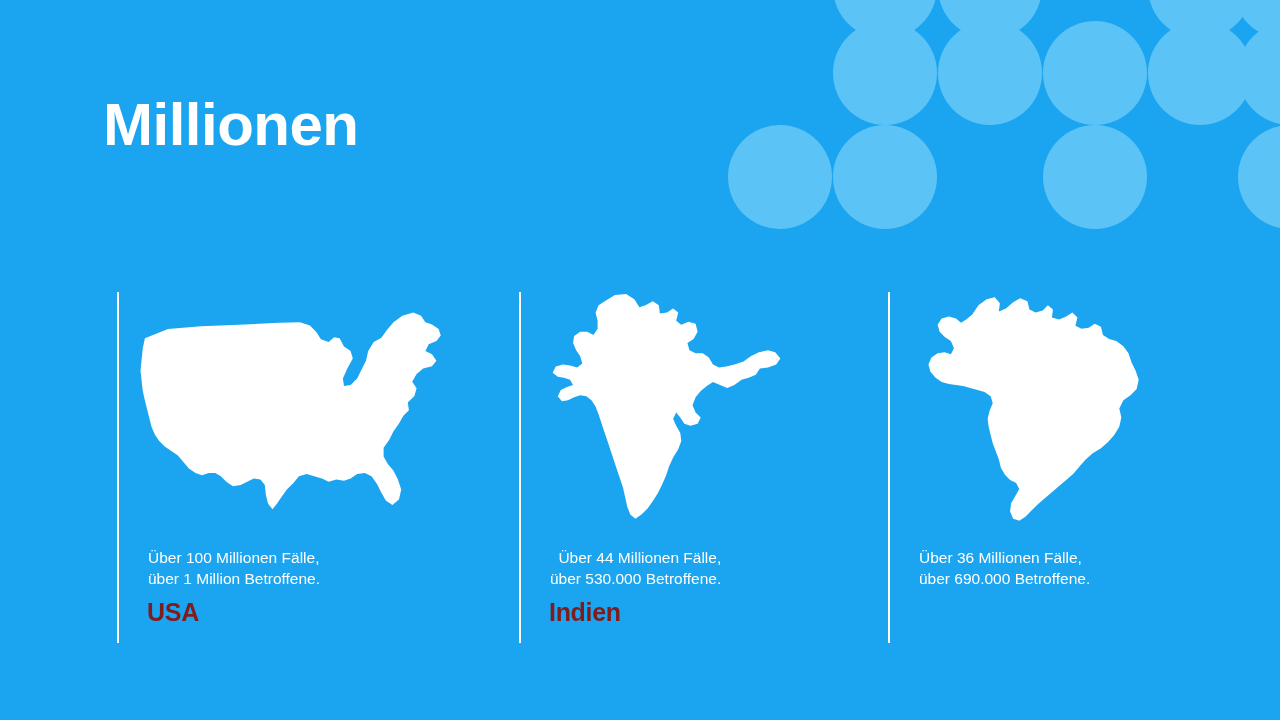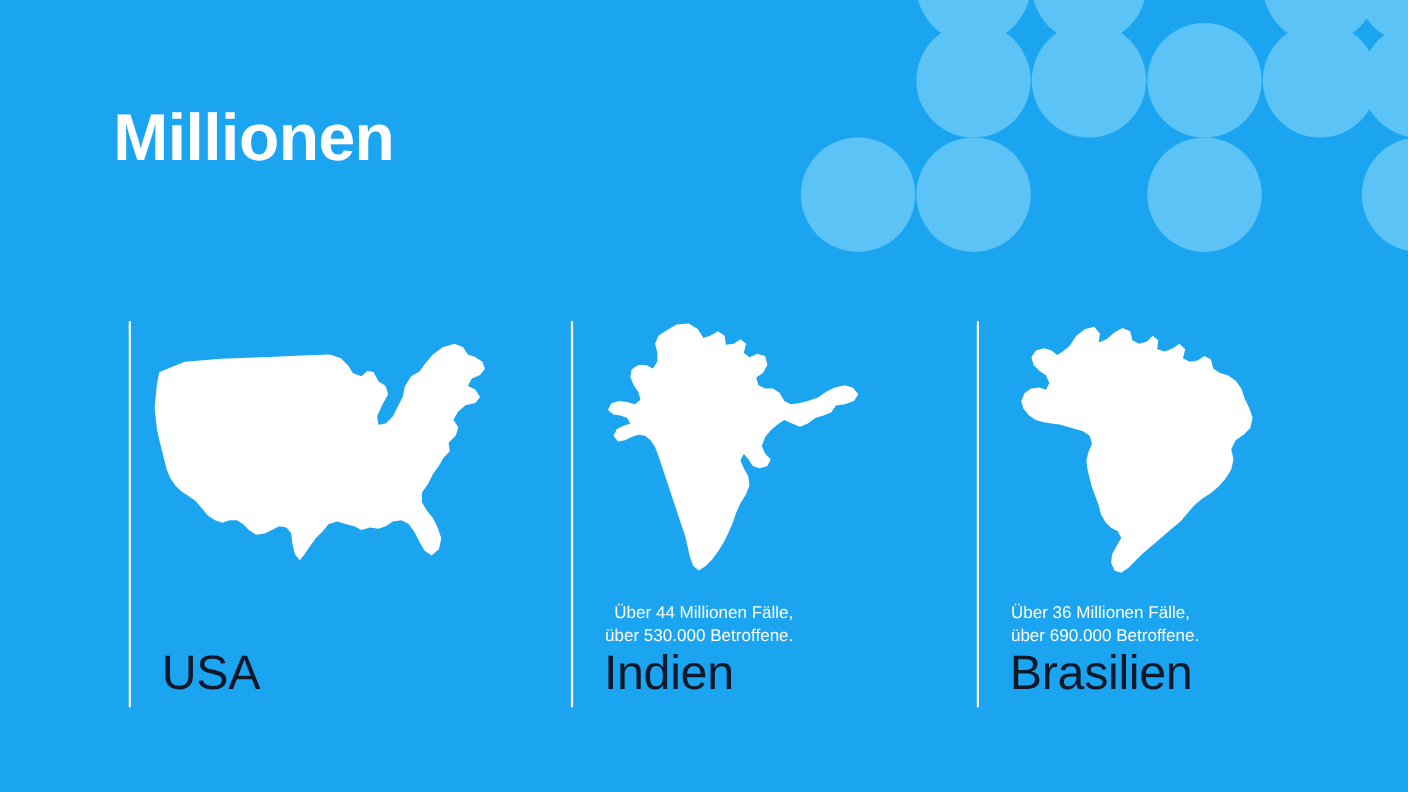--- a/index.html
+++ b/index.html
@@ -81,24 +81,24 @@
     font-size:15.5px;
     line-height:21px;
     font-weight:normal;
   }
   .stats .line { display:block; white-space:pre; }
 
   .country {
     position:absolute;
     left:44px;
     top:302px;
-    color:#0f172a;
-    font-size:44px;
+    color:#7f1d1d;
+    font-size:25px;
     line-height:40px;
-    font-weight:normal;
+    font-weight:bold;
     letter-spacing:-0.3px;
   }
 </style>
 </head>
 <body>
 
 <div id="slide">
 
   <div id="dots">
       <div class="dot" style="width: 104px; height: 104px; left: 133px; top: -65px; background: rgb(92, 195, 247);"></div>
@@ -134,20 +134,24 @@
             L488 196 L480 210 L470 224 L462 240 L452 254 L452 270 L460 284 L470 296 L478 312
             L484 330 L480 348 L468 358 L456 350 L448 336 L440 320 L430 306 L418 300 L404 302
             L392 310 L380 314 L366 312 L352 316 L340 310 L326 306 L312 302 L298 306 L288 318
             L276 330 L266 344 L258 356 L250 366 L242 356 L238 340 L236 322 L228 312 L216 310
             L204 316 L192 322 L178 324 L166 316 L156 306 L146 300 L134 300 L122 304 L110 300
             L98 292 L88 280 L78 268 L66 260 L54 252 L44 242 L36 230 L30 216 L26 200 L22 184
             L18 168 L14 150 L12 132 L10 114 L12 94 L14 74 Z"></path>
           <path fill="#FFFFFF" d="M364 90 L372 80 L380 86 L384 100 L378 112 L368 114 L362 104 Z"></path>
         </svg>
       </div>
+      <div class="stats">
+        <span class="line">Über 100 Millionen Fälle,</span>
+        <span class="line">über 1 Million Betroffene.</span>
+      </div>
       <div class="country">USA</div>
     </div>
 
     <div class="col c2">
       <div class="divider"></div>
       <div class="map-wrap">
         <svg viewBox="0 0 480 480" xmlns="http://www.w3.org/2000/svg" aria-hidden="true">
           <path fill="#FFFFFF" d="M118 22 L138 10 L160 8 L176 18 L186 34 L198 30 L212 22 L224 30
             L226 46 L240 44 L252 36 L262 44 L258 60 L268 68 L282 62 L296 66 L300 82 L292 96
             L280 104 L284 118 L296 124 L310 124 L322 132 L330 146 L342 152 L356 150 L372 146
@@ -183,17 +187,16 @@
             L166 316 L160 300 L156 284 L152 268 L150 252 L154 236 L160 222 L156 208 L144 200
             L130 196 L116 192 L102 188 L88 186 L74 184 L60 180 L48 172 L38 160 L34 146 L40 132
             L52 124 L66 122 L78 126 L84 114 L78 100 L66 92 L56 82 L52 68 L60 56 L74 52 L88 56
             L98 64 L108 58 Z"></path>
         </svg>
       </div>
       <div class="stats">
         <span class="line">Über 36 Millionen Fälle,</span>
         <span class="line">über 690.000 Betroffene.</span>
       </div>
-      <div class="country">Brasilien</div>
     </div>
 
   </div>
 </div>
 
 </body></html>

